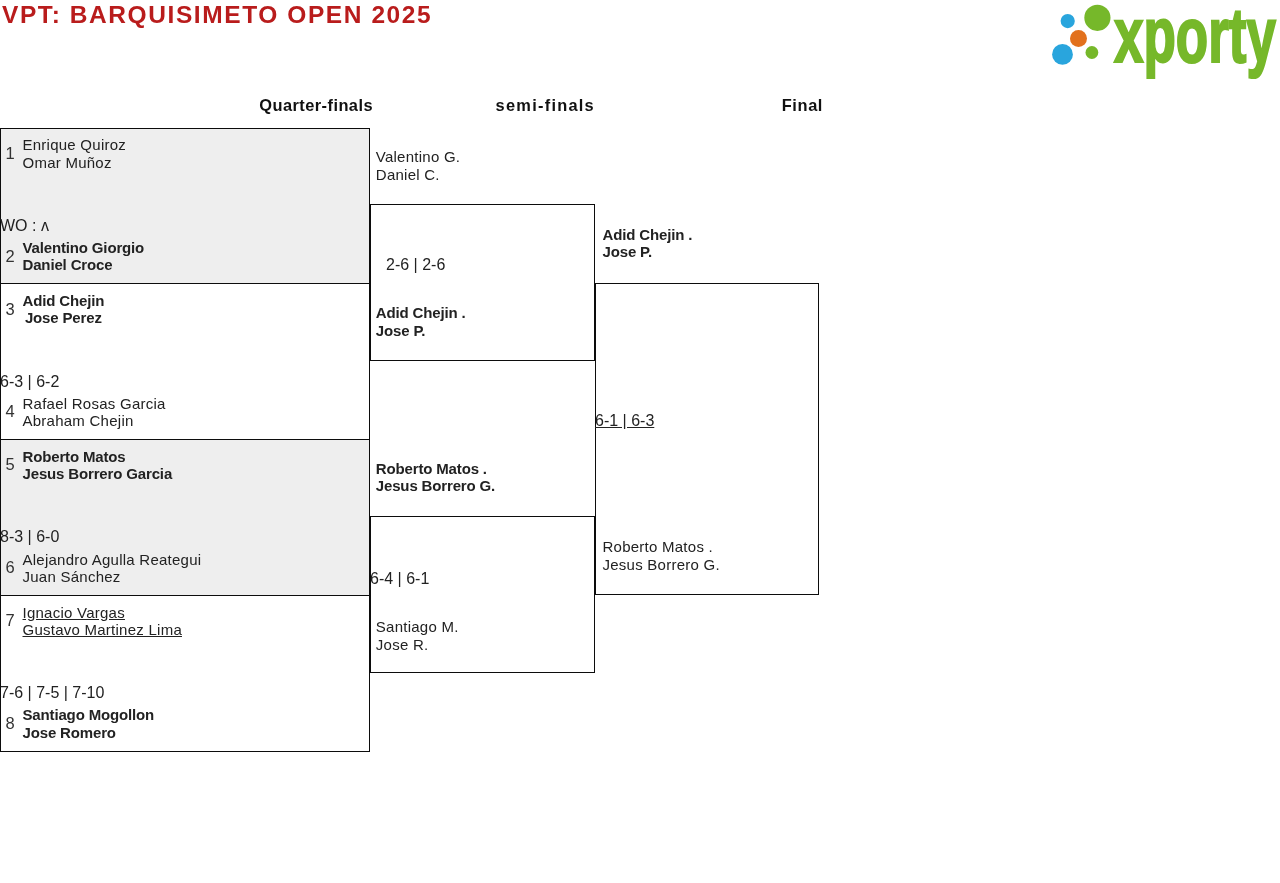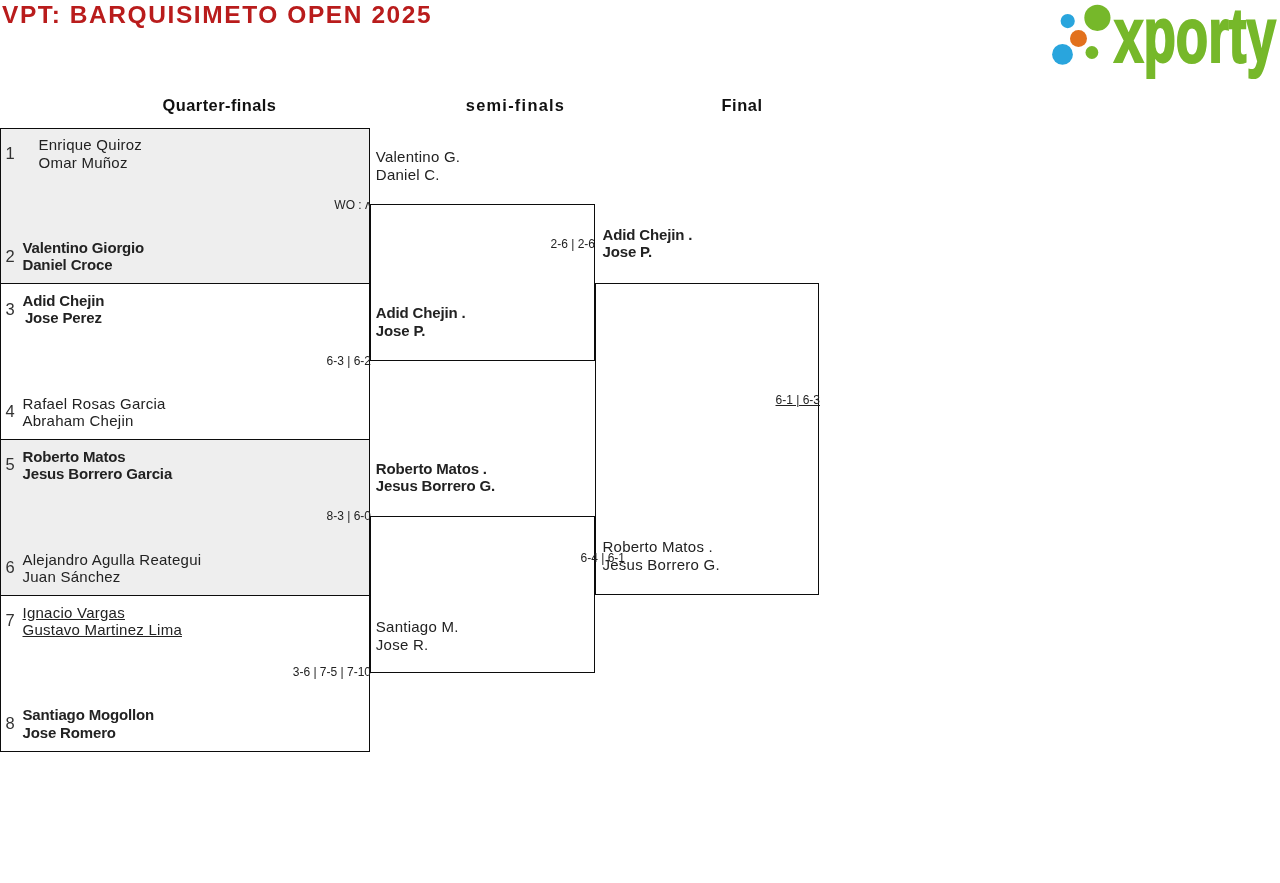--- a/index.html
+++ b/index.html
@@ -1,27 +1,27 @@
 <!DOCTYPE html>
 <html><head>
 <meta charset="utf-8">
 <style>
   * { margin:0; padding:0; box-sizing:border-box; }
   html,body { width:1280px; height:883px; background:#fff; overflow:hidden; }
   body { font-family:"Liberation Sans", sans-serif; color:#222; position:relative; }
   .abs { position:absolute; }
   .title { left:2px; top:-1.2px; font-size:24.5px; font-weight:bold; line-height:31.5px; color:#b91c1c; }
-  .hdr { font-size:16.4px; font-weight:bold; line-height:17px; text-align:center; color:#111;margin-left:33px; }
+  .hdr { font-size:16.4px; font-weight:bold; line-height:17px; text-align:right; color:#111; }
   .match { left:-0.5px; width:370px; height:156.75px; border:1px solid #0c0c0c; }
   .grey { background:#eee; }
   .team { font-size:15px; line-height:17.4px; white-space:nowrap; letter-spacing:0.25px; }
   .team.b { letter-spacing:-0.15px; }
   .b { font-weight:bold; }
   .seed { font-size:16.5px; line-height:17.4px; color:#333; width:18px; text-align:center; }
-  .score { font-size:12px; line-height:17.4px; text-align:right; }
+  .score { font-size:16px; line-height:17.4px; text-align:left;margin-top:20px; }
   .sfbox { border:1px solid #0c0c0c; background:transparent; }
 </style>
 </head>
 <body>
 
 <div class="abs title"><span style="letter-spacing:1.58px">VPT: BARQUISIMETO OPEN 2025</span><br></div>
 
 <svg class="abs" style="left:1040px; top:0; width:240px; height:85px;" viewBox="0 0 240 85" xmlns="http://www.w3.org/2000/svg">
   <circle cx="27.7" cy="21.1" r="7.1" fill="#29a5dd"></circle>
   <circle cx="57.4" cy="17.8" r="13.1" fill="#76b82a"></circle>
@@ -34,40 +34,40 @@
 <div class="abs hdr" style="left:0; top:97.3px; width:373px; letter-spacing:0.45px;">Quarter-finals</div>
 <div class="abs hdr" style="left:370px; top:97.3px; width:225px; letter-spacing:1.25px;">semi-finals</div>
 <div class="abs hdr" style="left:595px; top:97.3px; width:228px; letter-spacing:0.6px;">Final</div>
 
 <div class="abs match grey" style="top:127.5px;"></div>
 <div class="abs match" style="top:283.25px;"></div>
 <div class="abs match grey" style="top:439px;"></div>
 <div class="abs match" style="top:594.75px;"></div>
 
 <div class="abs seed" style="left:1px; top:144.8px;">1</div>
-<div class="abs team" style="left:22.5px; top:136.3px;margin-left:16px;">Enrique Quiroz<br>Omar Muñoz</div>
+<div class="abs team" style="left:22.5px; top:136.3px;">Enrique Quiroz<br>Omar Muñoz</div>
 <div class="abs score" style="left:0; top:196.8px; width:371px;">WO : ʌ</div>
 <div class="abs seed" style="left:1px; top:247.5px;">2</div>
 <div class="abs team b" style="left:22.5px; top:239px;">Valentino Giorgio<br>Daniel Croce</div>
 
 <div class="abs seed" style="left:1px; top:300.5px;">3</div>
 <div class="abs team b" style="left:22.5px; top:292px;text-align:center;">Adid Chejin<br>Jose Perez</div>
 <div class="abs score" style="left:0; top:352.5px; width:371px;">6-3 | 6-2</div>
 <div class="abs seed" style="left:1px; top:403.3px;">4</div>
 <div class="abs team" style="left:22.5px; top:394.8px;">Rafael Rosas Garcia<br>Abraham Chejin</div>
 
 <div class="abs seed" style="left:1px; top:456.3px;">5</div>
 <div class="abs team b" style="left:22.5px; top:447.8px;">Roberto Matos<br>Jesus Borrero Garcia</div>
 <div class="abs score" style="left:0; top:508.3px; width:371px;">8-3 | 6-0</div>
 <div class="abs seed" style="left:1px; top:559px;">6</div>
 <div class="abs team" style="left:22.5px; top:550.5px;">Alejandro Agulla Reategui<br>Juan Sánchez</div>
 
 <div class="abs seed" style="left:1px; top:612px;">7</div>
 <div class="abs team" style="left:22.5px; top:603.5px;text-decoration:underline;">Ignacio Vargas<br>Gustavo Martinez Lima</div>
-<div class="abs score" style="left:0; top:664.1px; width:371px;">3-6 | 7-5 | 7-10</div>
+<div class="abs score" style="left:0; top:664.1px; width:371px;">7-6 | 7-5 | 7-10</div>
 <div class="abs seed" style="left:1px; top:714.8px;">8</div>
 <div class="abs team b" style="left:22.5px; top:706.3px;">Santiago Mogollon<br>Jose Romero</div>
 
 <div class="abs sfbox" style="left:369.5px; top:204.4px; width:225.5px; height:157px;"></div>
 <div class="abs sfbox" style="left:369.5px; top:516.3px; width:225.5px; height:157px;"></div>
 
 <div class="abs sfbox" style="left:594.5px; top:283.2px; width:224.5px; height:311.5px;"></div>
 
 <div class="abs team" style="left:375.8px; top:148.1px;">Valentino G.<br>Daniel C.</div>
 <div class="abs score" style="left:370px; top:236.1px; width:225px;padding-left:16px;">2-6 | 2-6</div>

